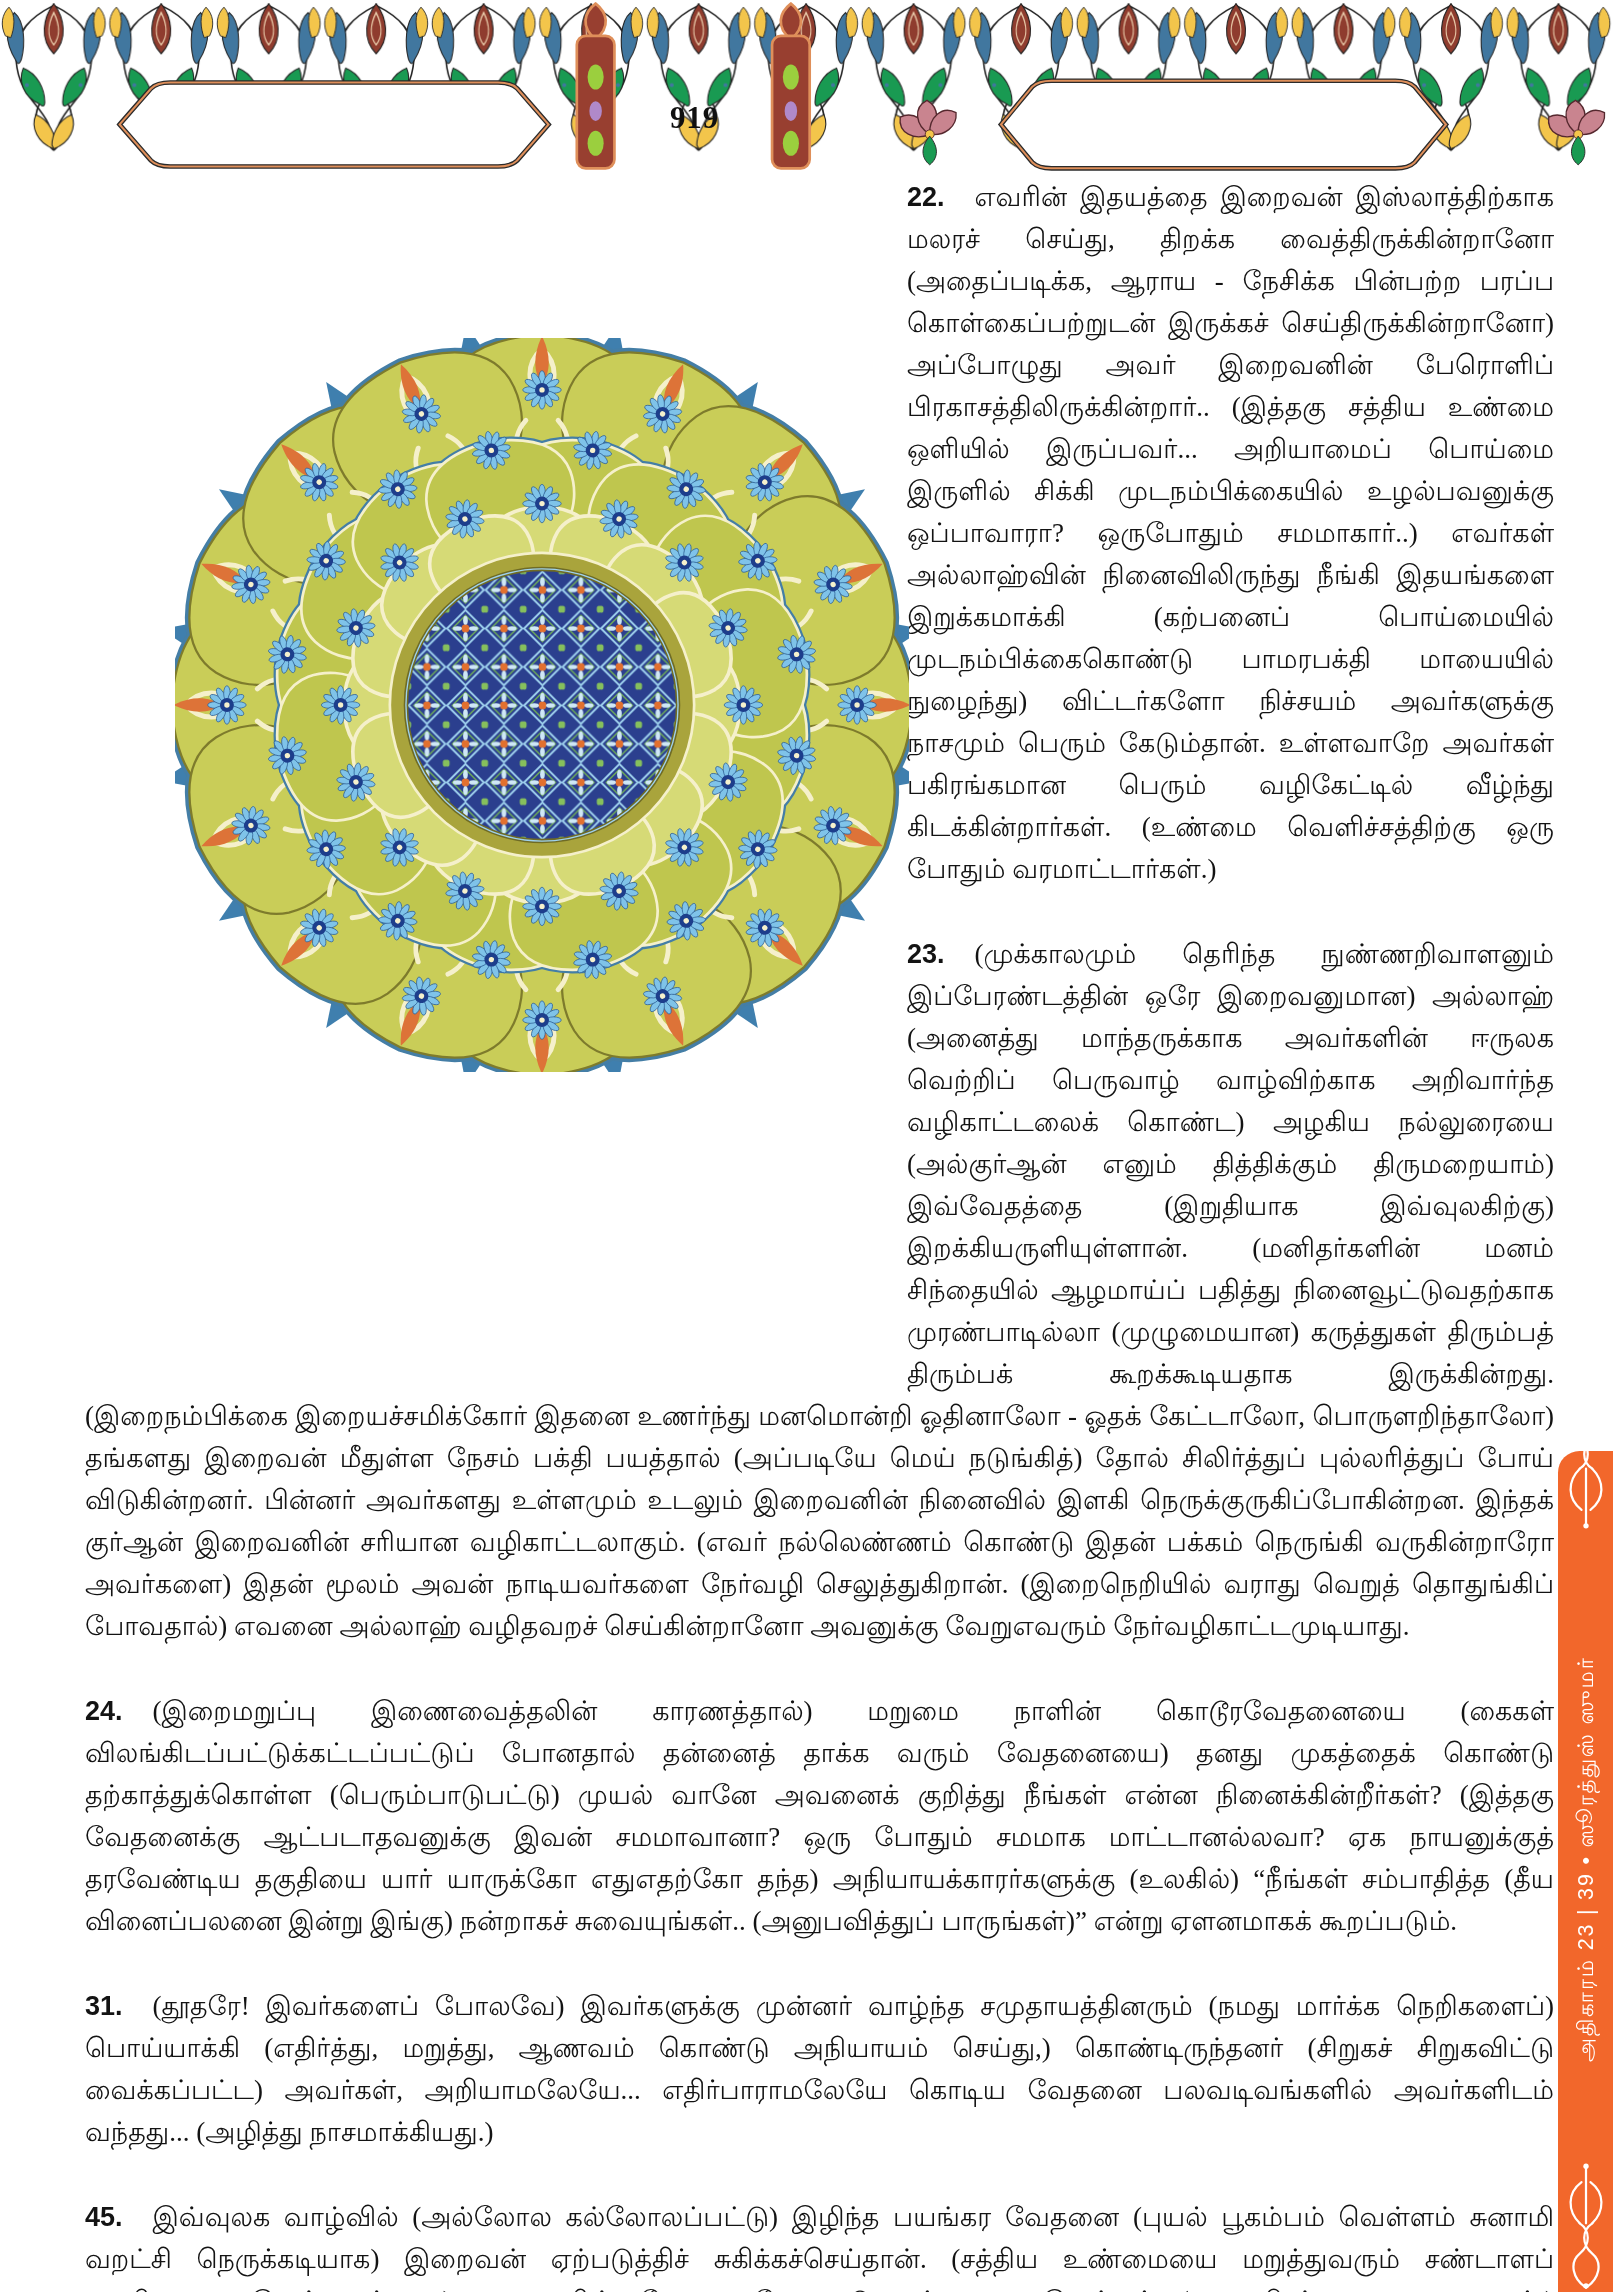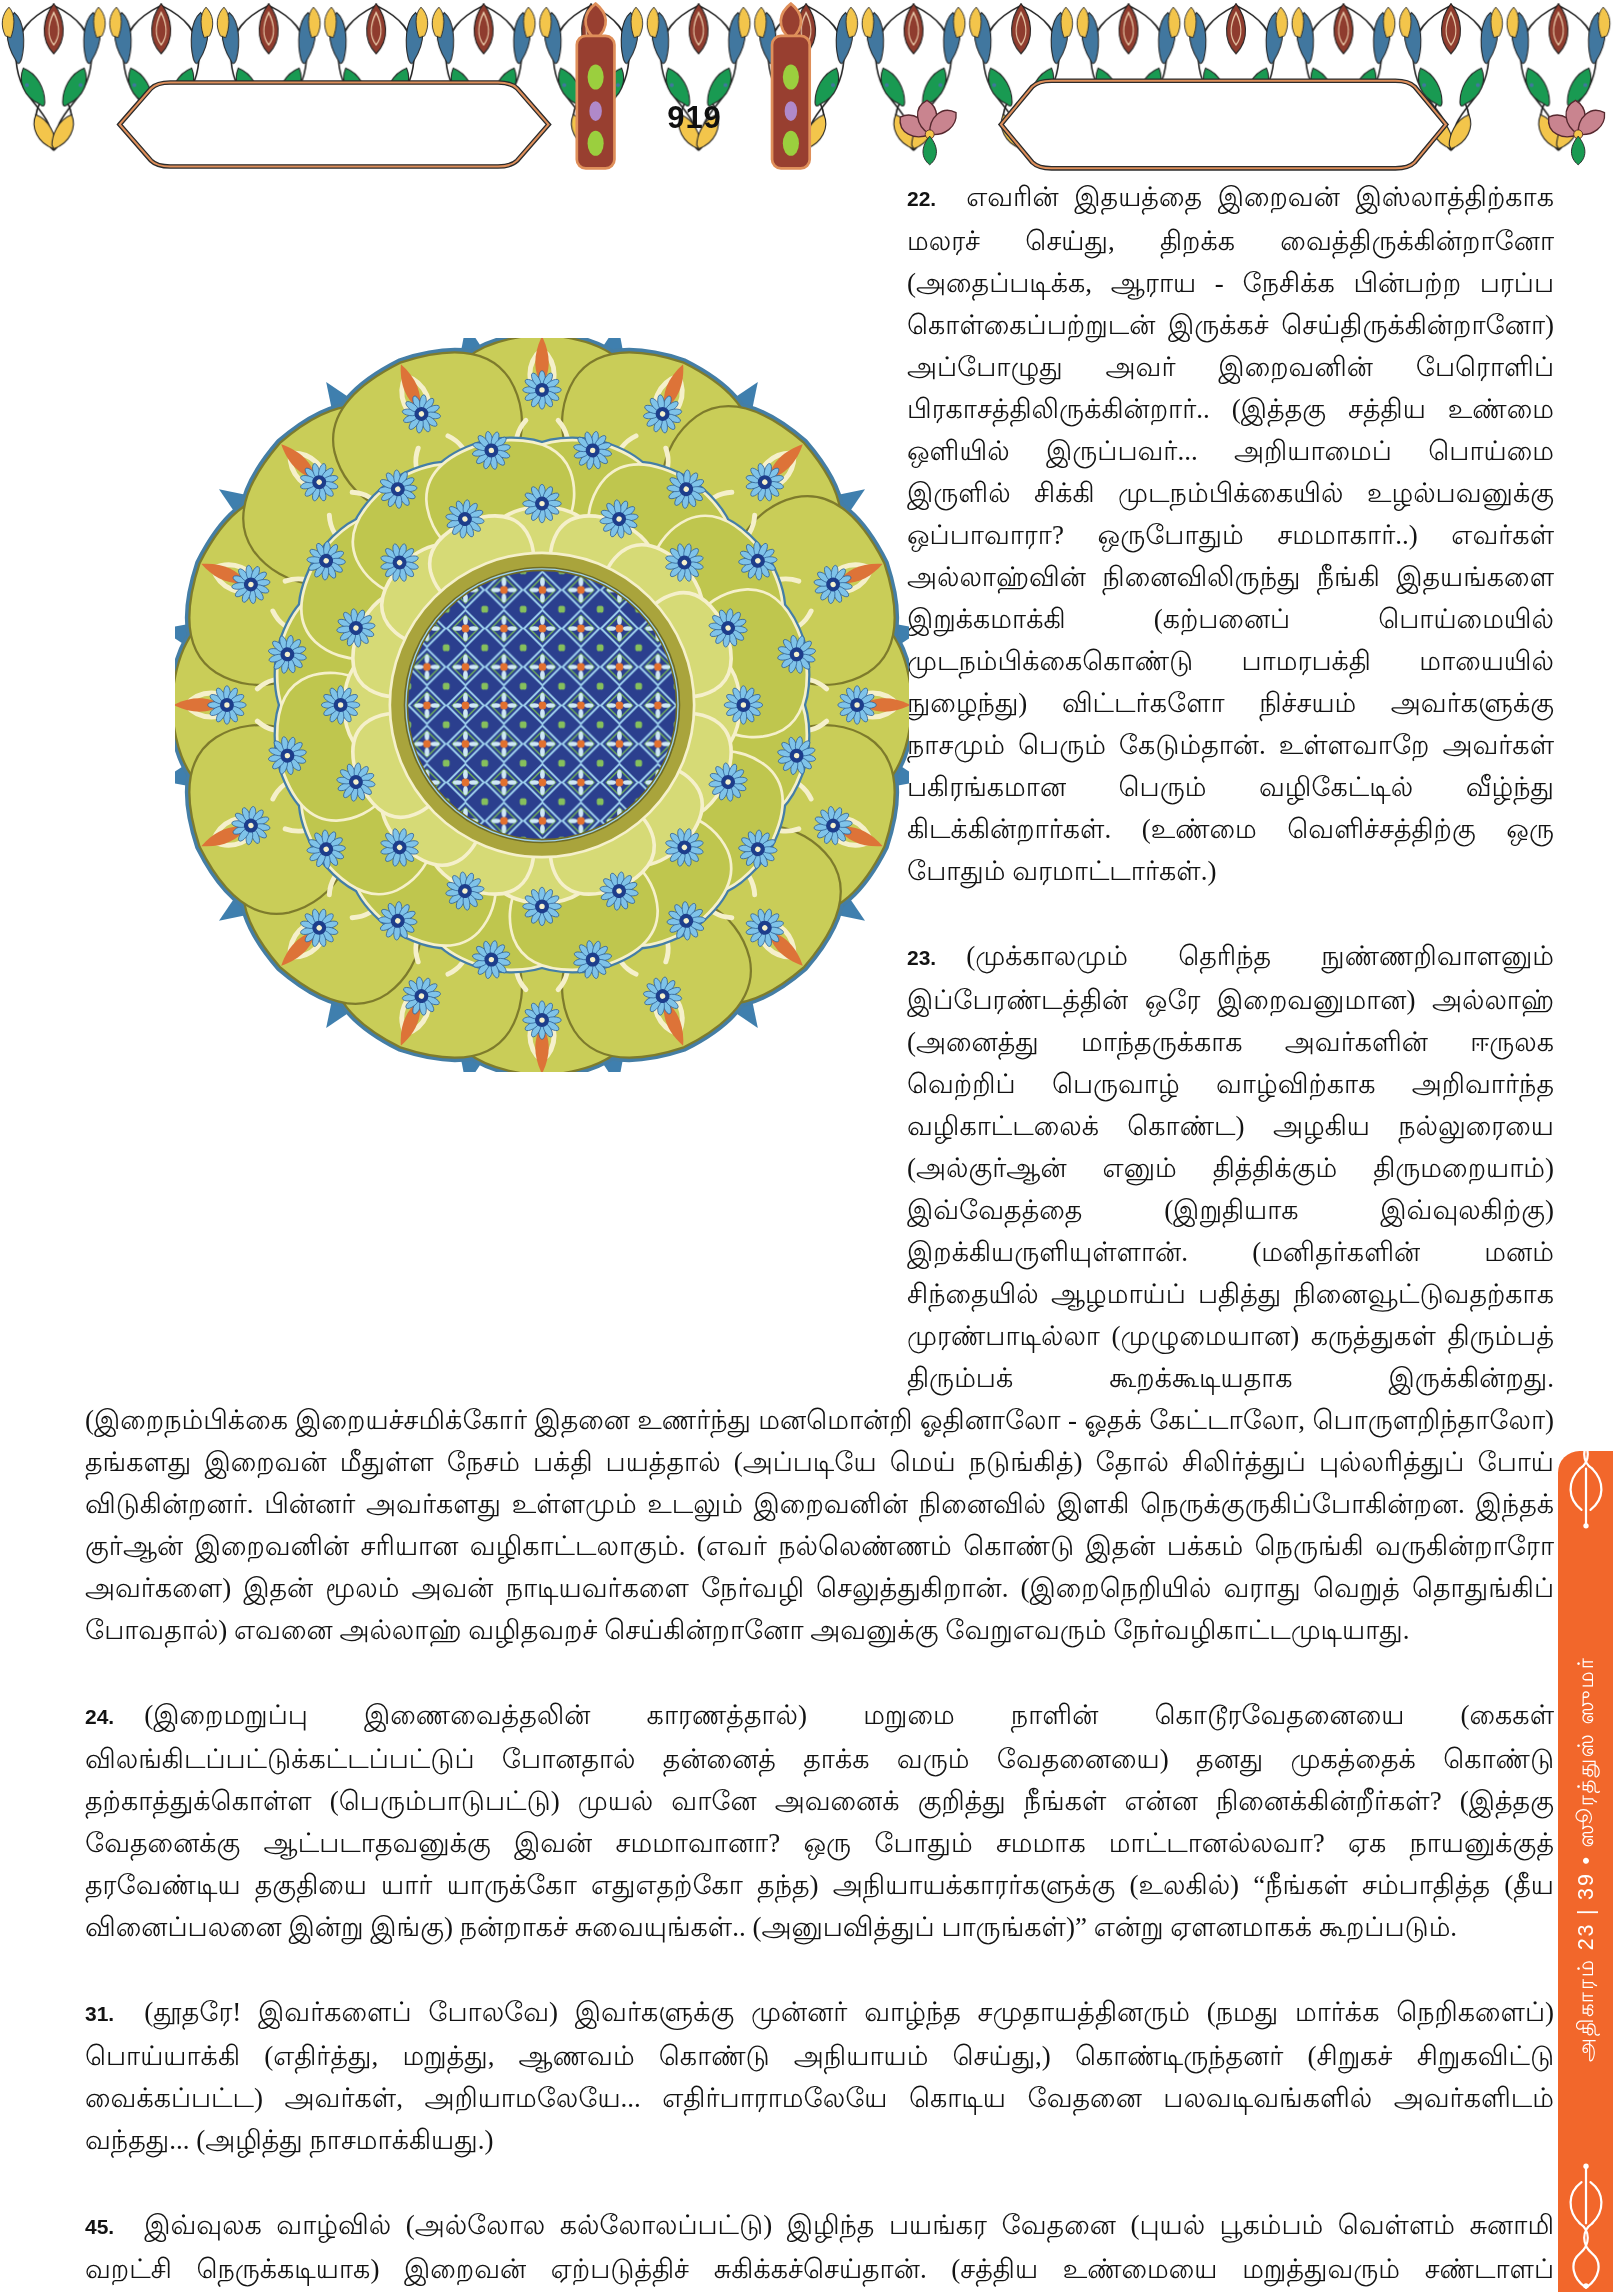--- a/index.html
+++ b/index.html
@@ -3,34 +3,34 @@
 <meta charset="utf-8">
 <style>
   html,body{margin:0;padding:0;background:#ffffff;}
   .page{position:relative;width:1614px;height:2293px;background:#ffffff;overflow:hidden;
         font-family:"Liberation Serif","DejaVu Serif",serif;color:#111;}
 
   
   .hdr{position:absolute;top:0;left:0;width:1614px;height:172px;}
   .hdr svg{position:absolute;top:0;left:0;}
   .pagenum{position:absolute;top:100px;left:641px;width:107px;text-align:center;
-           font-family:Liberation Sans, sans-serif;font-weight:bold;
+           font-family:Liberation Serif, serif;font-weight:bold;
            font-size:31px;color:#101010;letter-spacing:0.9px;}
   .surah-title{position:absolute;top:93px;left:1005px;width:439px;height:64px;
            display:flex;align-items:center;justify-content:center;
            font-family:"Liberation Serif","DejaVu Serif",serif;font-weight:600;
            font-size:32px;color:#141414;white-space:nowrap;}
 
   
   .content{position:absolute;left:85px;top:176px;width:1469px;}
   .art-float{float:left;width:822px;height:1189px;position:relative;}
   .rosette{position:absolute;left:90px;top:162px;}
   p.verse{margin:0 0 43px 0;text-align:justify;font-size:27px;line-height:42px;color:#131313;}
   p.verse .vnum{font-family:"Liberation Sans","DejaVu Sans",sans-serif;font-weight:bold;
-                font-size:21px;margin-right:30px;margin-top:13px;}
+                font-size:27px;margin-right:30px;margin-top:13px;}
 
   
   .sidebar{position:absolute;right:0;top:1399px;width:56px;height:894px;}
   .sidebar-bar{position:absolute;left:0;right:0;top:52px;bottom:0;background:#f2672b;
                border-top-left-radius:21.5px;}
   .sidebar-label{position:absolute;left:0;right:0;top:152px;bottom:125px;
                  display:flex;align-items:center;justify-content:center;
                  writing-mode:vertical-rl;transform:rotate(180deg);
                  color:#ffffff;font-family:"Liberation Sans","DejaVu Sans",sans-serif;
                  font-size:21.5px;letter-spacing:1.8px;white-space:nowrap;}

